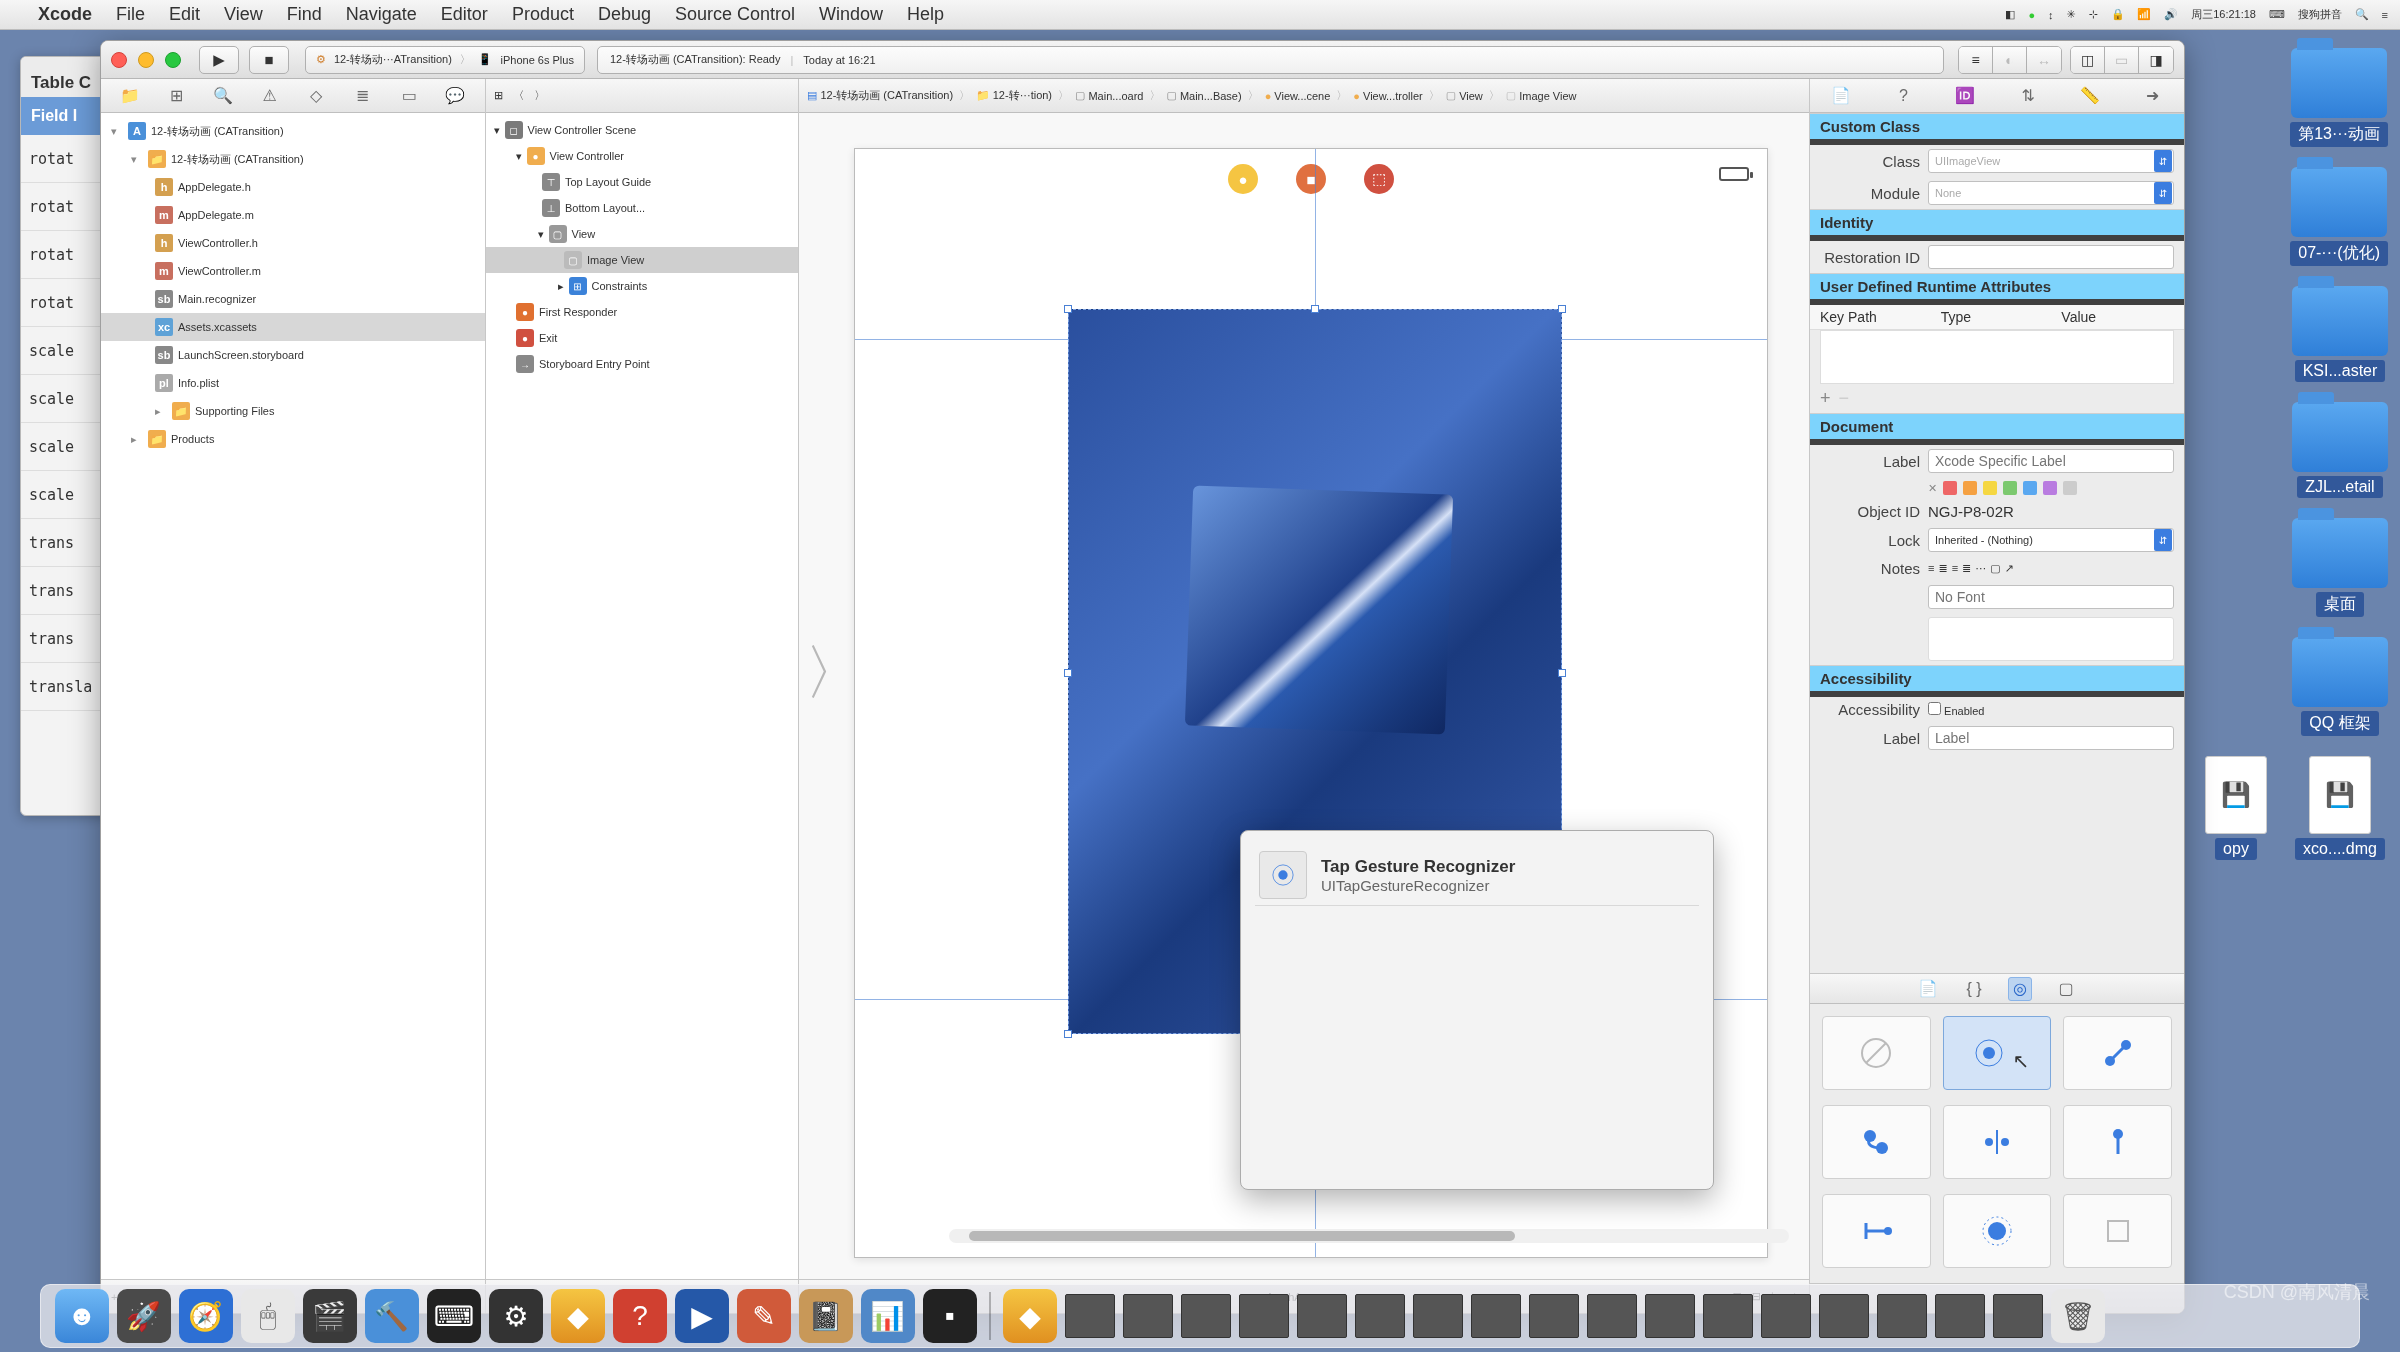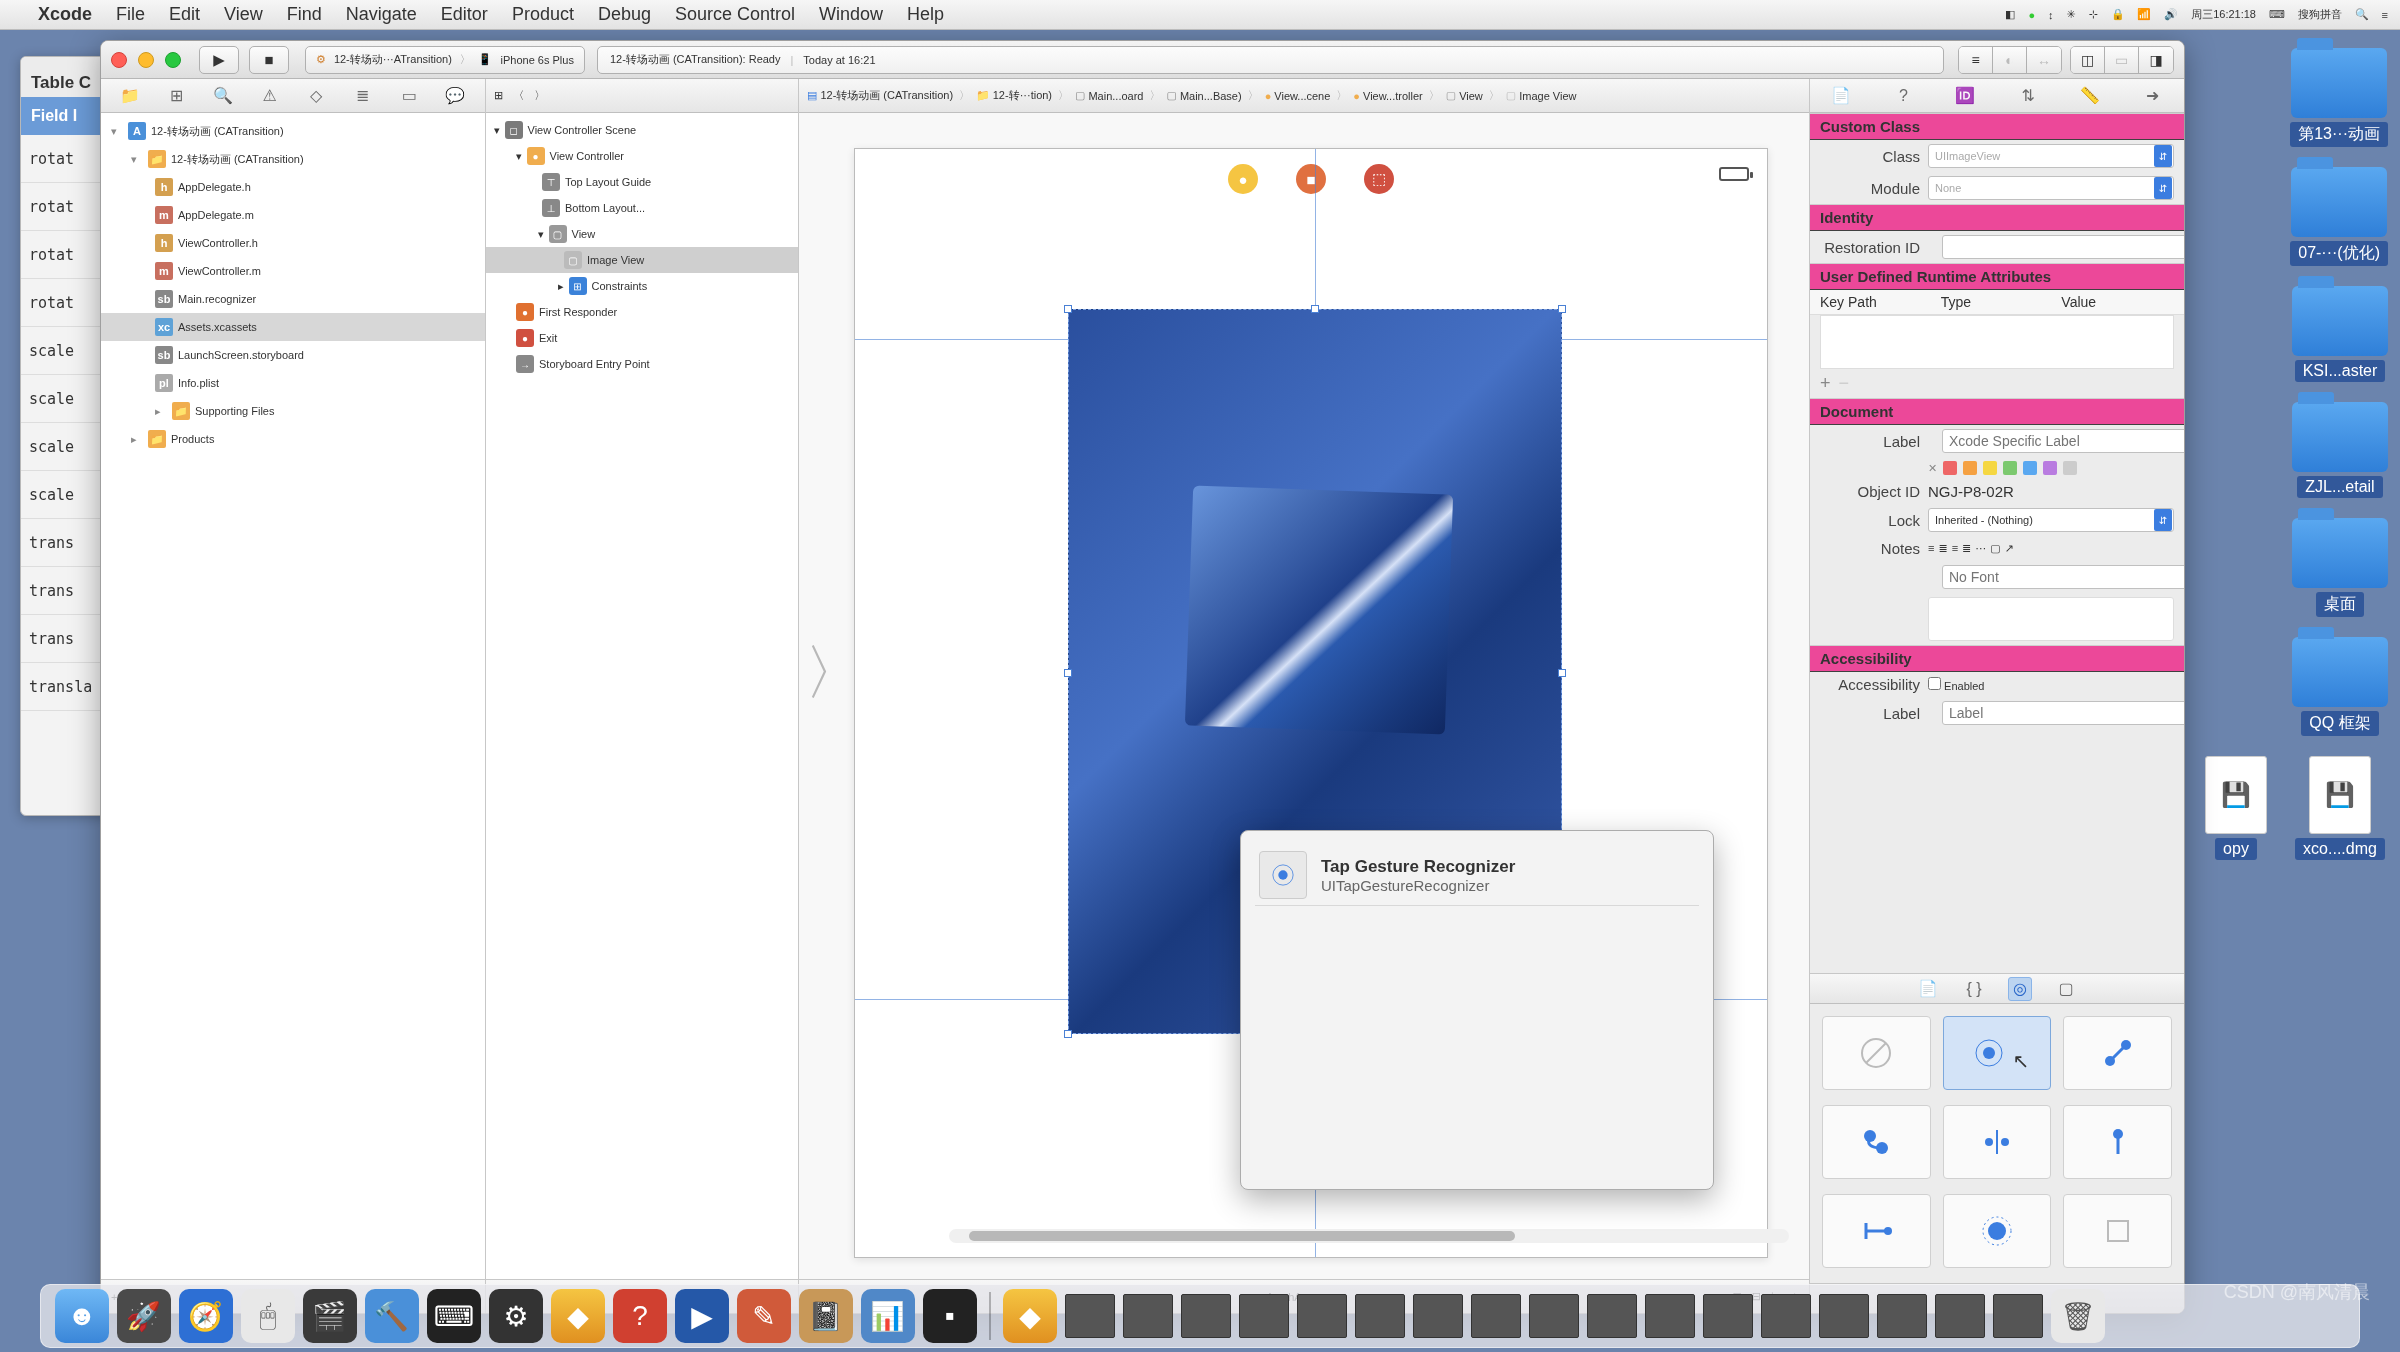--- a/index.html
+++ b/index.html
@@ -90,25 +90,25 @@
 .canvas-bottom .left{width:30px;}
 .canvas-bottom .center{flex:1;text-align:center;}
 .canvas-bottom .right{display:flex;gap:10px;}
 .scrollbar-h{position:absolute;bottom:36px;left:150px;right:20px;height:14px;background:#f0f0f0;border-radius:7px;display:flex;align-items:center;}
 .scrollbar-h .thumb{height:10px;background:#b8b8b8;border-radius:5px;margin-left:20px;width:65%;}
 .inspector{width:375px;border-left:1px solid #c7c7c7;background:#ececec;display:flex;flex-direction:column;}
 .insp-tabs{height:34px;background:linear-gradient(#f7f7f7,#e6e6e6);border-bottom:1px solid #bfbfbf;display:flex;align-items:center;justify-content:space-around;}
 .insp-tabs .it{width:30px;height:24px;display:flex;align-items:center;justify-content:center;font-size:16px;color:#6a6a6a;}
 .insp-tabs .it.sel{color:#2a67c9;}
 .insp-body{flex:1;overflow:auto;}
-.sect-h{background:#ec4899;padding:4px 10px;font-weight:600;font-size:15px;border-top:1px solid #cfcfcf;border-bottom:1px solid #404040;}
+.sect-h{background:#7dd3fc;padding:4px 10px;font-weight:600;font-size:15px;border-top:1px solid #cfcfcf;border-bottom:6px solid #404040;}
 .frow{display:flex;align-items:center;padding:4px 10px;gap:8px;}
 .frow .lbl{width:100px;text-align:right;font-size:15px;color:#444;}
 .frow .ctl{flex:1;}
-.tfield{width:100%;height:24px;border:1px solid #c0c0c0;border-radius:3px;padding:0 6px;font-size:14px;background:#fff;color:#aaa;margin-left:14px;}
+.tfield{width:100%;height:24px;border:1px solid #c0c0c0;border-radius:3px;padding:0 6px;font-size:14px;background:#fff;color:#aaa;}
 .combo{width:100%;height:24px;border:1px solid #c0c0c0;border-radius:3px;background:#fff;display:flex;align-items:center;padding:0 6px;font-size:14px;justify-content:space-between;}
 .combo .cb{width:18px;height:22px;background:#3b7de0;border-radius:2px;color:#fff;display:flex;align-items:center;justify-content:center;font-size:10px;margin-right:-5px;}
 .colordots{display:flex;gap:6px;align-items:center;}
 .cdot{width:14px;height:14px;border-radius:2px;}
 .library{height:340px;border-top:1px solid #c7c7c7;display:flex;flex-direction:column;}
 .lib-tabs{height:30px;background:linear-gradient(#f7f7f7,#e6e6e6);border-bottom:1px solid #bfbfbf;display:flex;align-items:center;justify-content:center;gap:22px;}
 .lib-tabs .lt{width:24px;height:24px;display:flex;align-items:center;justify-content:center;font-size:16px;color:#6a6a6a;border-radius:3px;}
 .lib-tabs .lt.sel{background:#bcd4f0;color:#2a67c9;border:1px solid #8ab4e8;}
 .lib-grid{flex:1;display:grid;grid-template-columns:repeat(3,1fr);gap:12px;padding:12px;overflow:hidden;}
 .lib-item{background:#fafafa;border:1px solid #d0d0d0;border-radius:4px;display:flex;align-items:center;justify-content:center;height:74px;}

